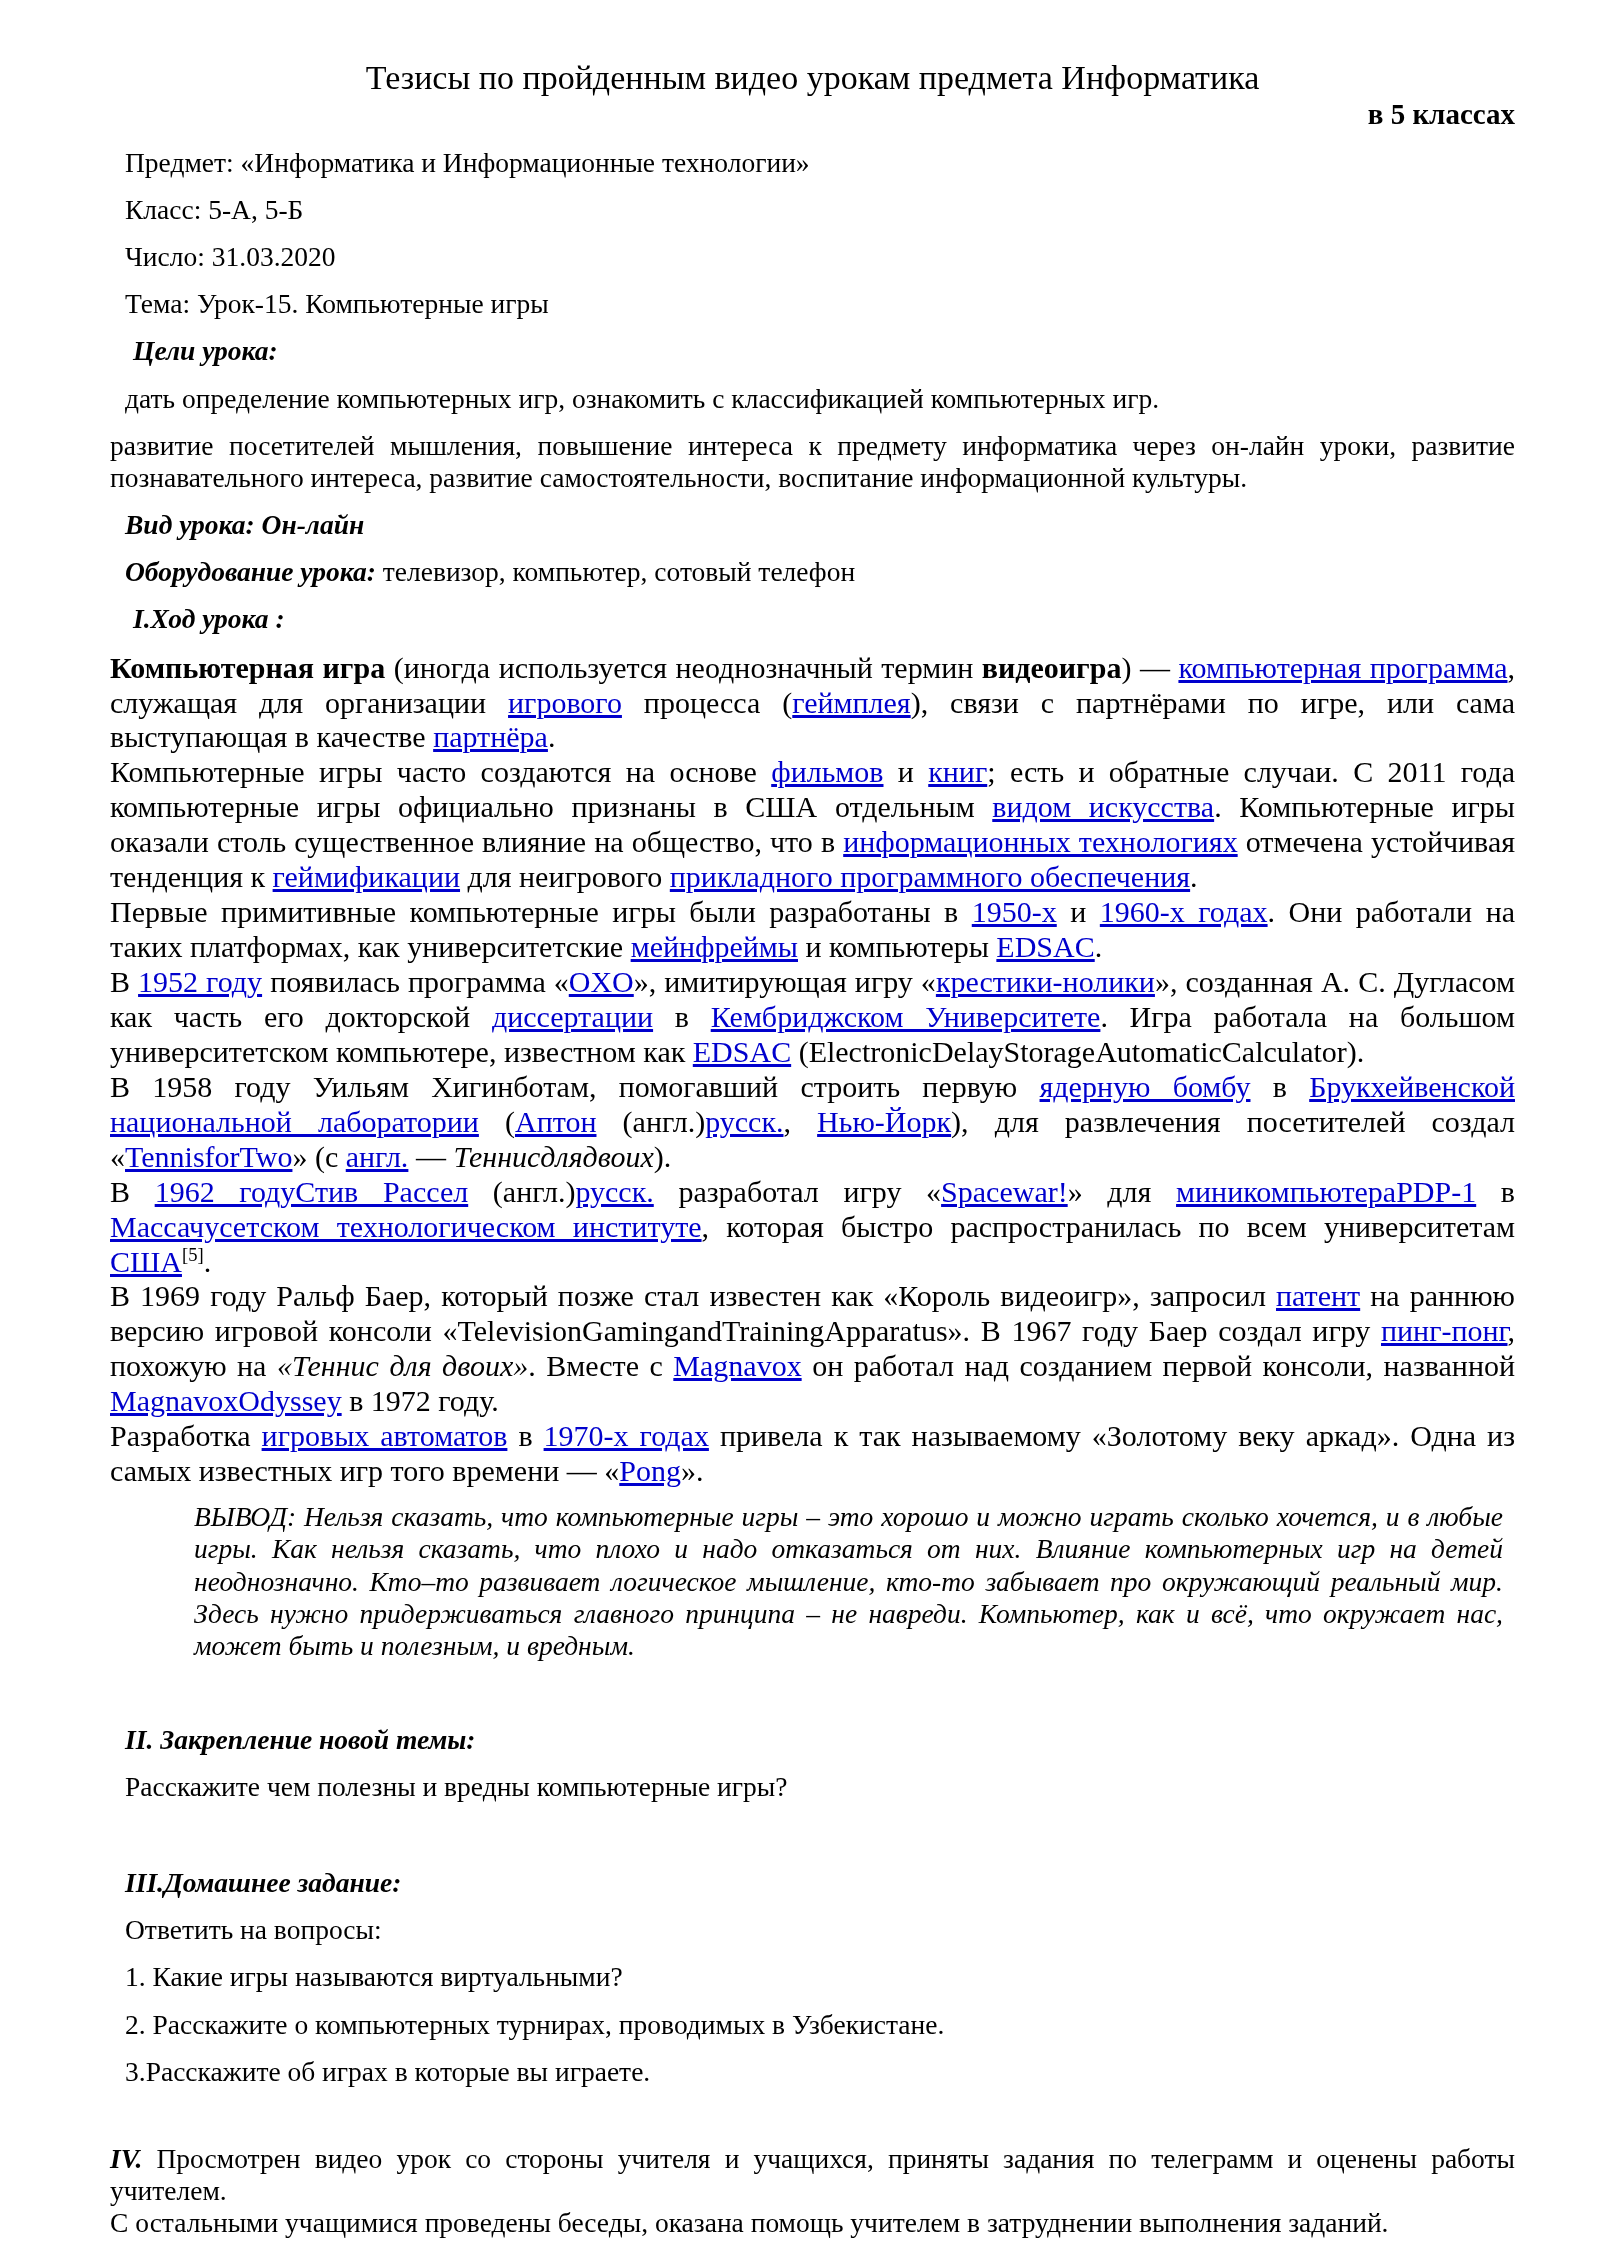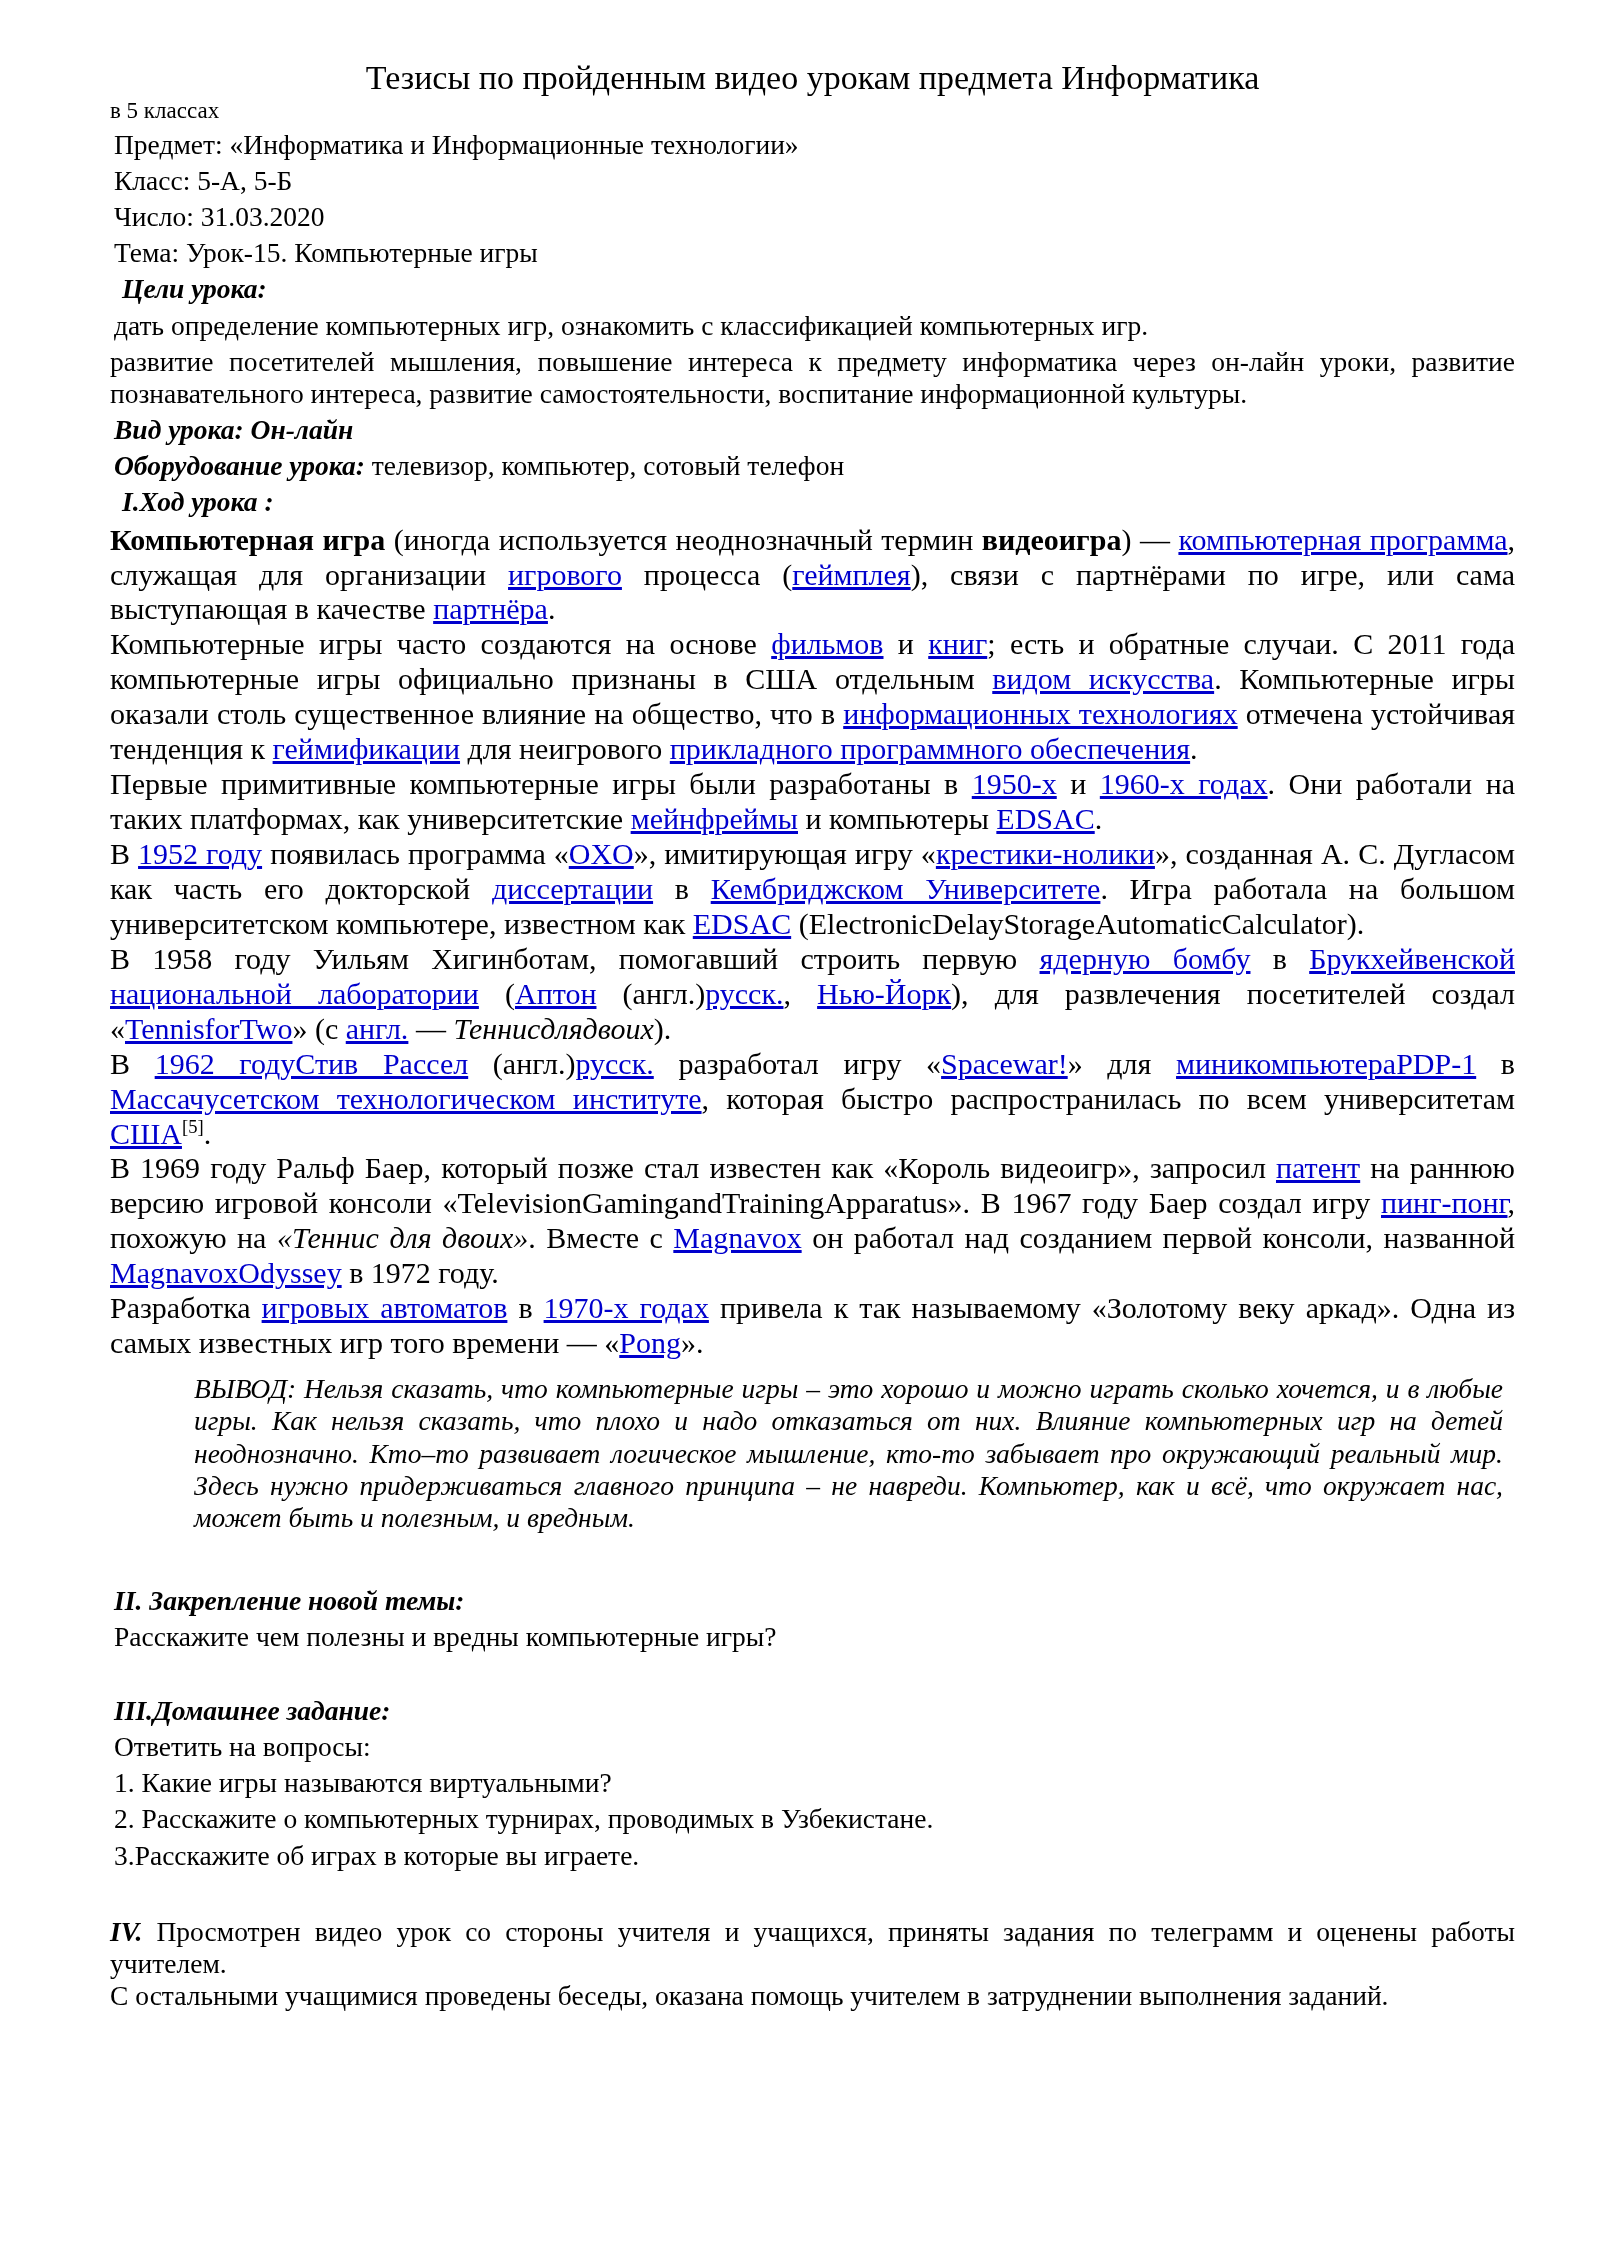--- a/index.html
+++ b/index.html
@@ -20,29 +20,30 @@
     padding: 40px 85px 40px 110px;
     background: #ffffff;
   }
   .doc-title {
     text-align: center;
     font-size: 34px;
     line-height: 1.17;
     margin: 18px 0 0 0;
   }
   .doc-subtitle {
-    text-align: left;
-    font-size: 23px;
+    text-align: right;
+    font-size: 29px;
     line-height: 1.17;
     margin: 0 0 4px 0;
+    font-weight: bold;
   }
   p.line {
     font-size: 27.5px;
     line-height: 1.17;
-    margin: 4px;
+    margin: 15px;
     text-align: left;
   }
   p.just {
     font-size: 27.5px;
     line-height: 1.17;
     margin: 0;
     text-align: justify;
     text-justify: inter-word;
   }
   p.just-body {

